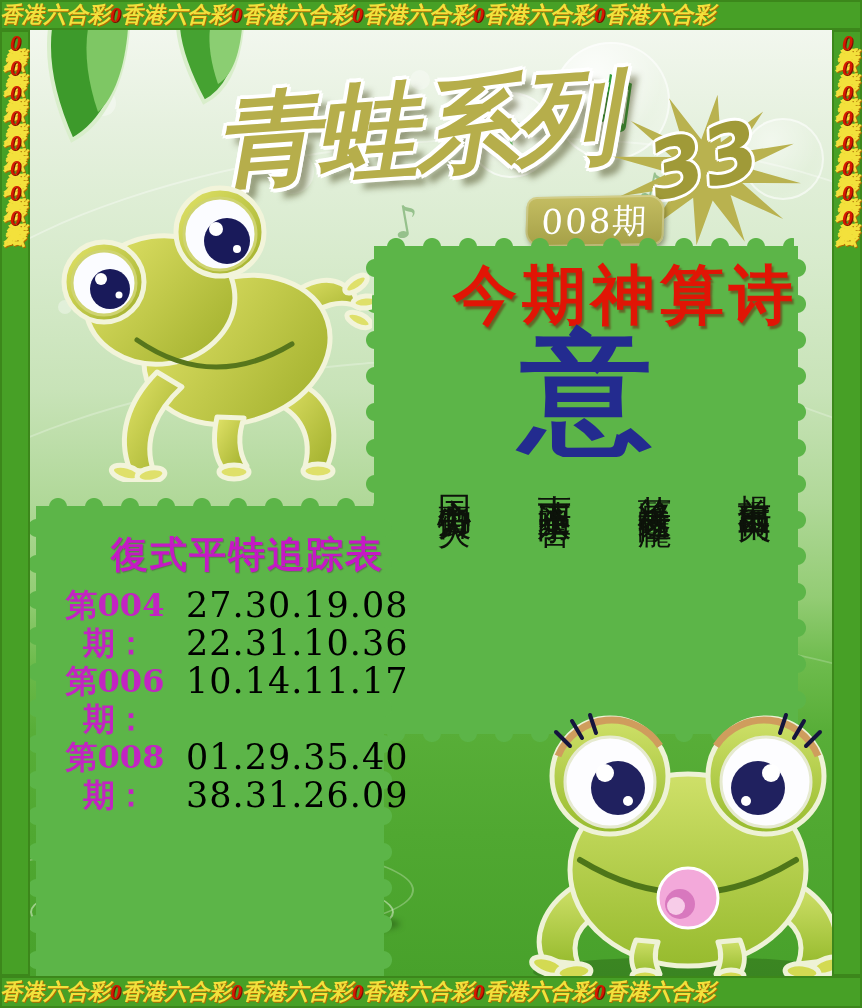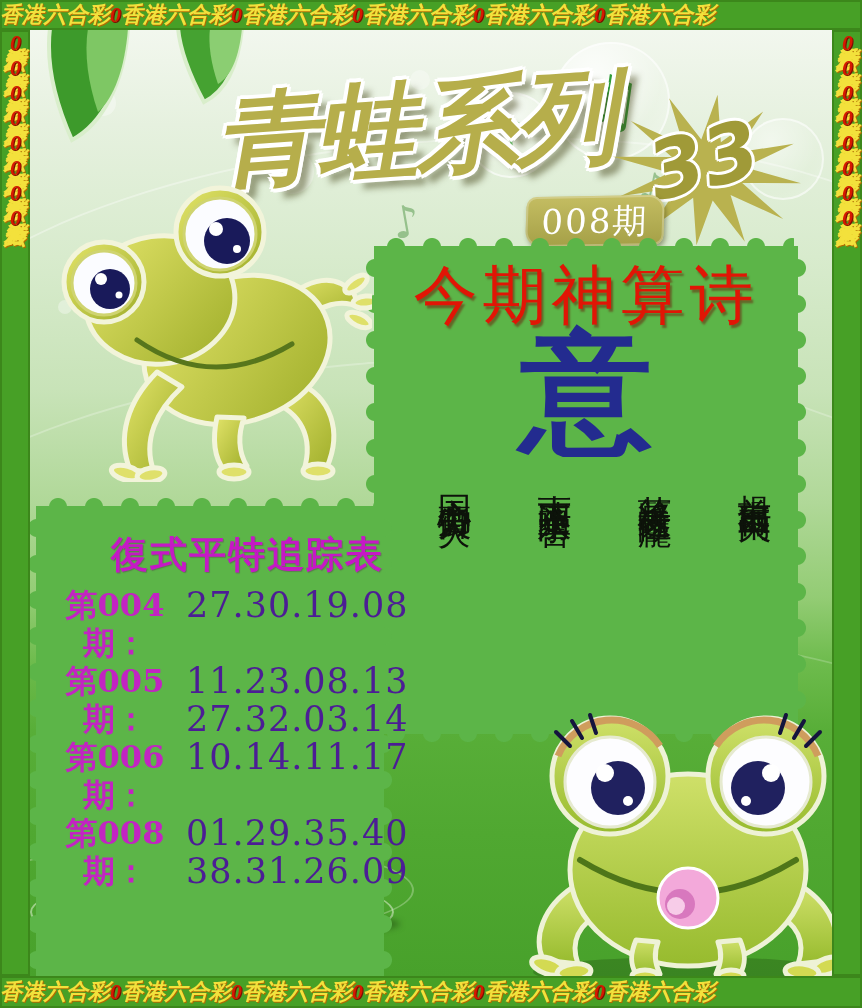--- a/index.html
+++ b/index.html
@@ -88,22 +88,22 @@
   .stamp{position:absolute;--pg:#5cb548;background:var(--pg);z-index:10;}
   .bump{position:absolute;}
   .bump.t{left:4px;right:4px;top:-10px;height:11px;background-image:radial-gradient(circle at 18px 11px,var(--pg) 8.5px,rgba(0,0,0,0) 9.5px);background-size:36px 11px;background-repeat:repeat-x;}
   .bump.b{left:4px;right:4px;bottom:-10px;height:11px;background-image:radial-gradient(circle at 18px 0px,var(--pg) 8.5px,rgba(0,0,0,0) 9.5px);background-size:36px 11px;background-repeat:repeat-x;}
   .bump.l{top:4px;bottom:4px;left:-10px;width:11px;background-image:radial-gradient(circle at 11px 18px,var(--pg) 8.5px,rgba(0,0,0,0) 9.5px);background-size:11px 36px;background-repeat:repeat-y;}
   .bump.r{top:4px;bottom:4px;right:-10px;width:11px;background-image:radial-gradient(circle at 0px 18px,var(--pg) 8.5px,rgba(0,0,0,0) 9.5px);background-size:11px 36px;background-repeat:repeat-y;}
   .panel-poem{left:374px;top:246px;width:424px;height:488px;}
   .panel-table{left:36px;top:506px;width:348px;height:470px;}
   
   .poem-title{
-    position:absolute;left:0;right:0;top:6px;text-align:center;
-    font-family:"DejaVu Serif",serif;font-weight:normal;font-size:64px;letter-spacing:5px;
+    position:absolute;left:0;right:0;top:6px;text-align:right;
+    font-family:"DejaVu Serif",serif;font-weight:bold;font-size:64px;letter-spacing:5px;
     color:#e11505;text-shadow:2px 3px 2px rgba(110,5,0,.45);
   }
   .main-char{
     position:absolute;left:0;right:0;top:76px;text-align:center;
     font-family:"DejaVu Serif",serif;font-weight:bold;font-size:132px;line-height:1.05;
     color:#232b8f;
   }
   .verses{
     position:absolute;top:222px;right:26px;height:268px;
     writing-mode:vertical-rl;text-orientation:upright;
@@ -117,21 +117,21 @@
     color:#c519c5;text-shadow:1px 1px 1px rgba(90,0,90,.3);
   }
   .rows{position:absolute;left:8px;right:4px;top:80px;text-align:center;}
   .trow{display:flex;align-items:flex-start;}
   .trow .tlabel{
     width:142px;flex:none;font-family:"DejaVu Serif",serif;font-weight:bold;
     font-size:32px;line-height:38px;color:#c224c2;
   }
   .trow .tnums{
     font-family:"DejaVu Serif",serif;font-size:35px;line-height:38px;
-    color:#4c1d95;letter-spacing:1px;
+    color:#000000;letter-spacing:1px;
   }
   
   .frog1{position:absolute;left:42px;top:182px;z-index:12;}
   .frog2{position:absolute;left:518px;top:702px;z-index:14;}
 </style>
 </head>
 <body>
 
 <div class="page">
 
@@ -194,27 +194,21 @@
     <div class="bump t"></div>
     <div class="bump b"></div>
     <div class="bump l"></div>
     <div class="bump r"></div>
     <div class="table-title">復式平特追踪表</div>
     <div class="rows">
         <div class="trow">
           <div class="tlabel">第004期：</div>
           <div class="tnums">
             <div>27.30.19.08</div>
-          </div>
-        </div>
-        <div class="trow">
-          <div class="tlabel">第005期：</div>
-          <div class="tnums">
-            <div>11.23.08.13</div>
-            <div>27.32.03.14</div>
+            <div>22.31.10.36</div>
           </div>
         </div>
         <div class="trow">
           <div class="tlabel">第006期：</div>
           <div class="tnums">
             <div>10.14.11.17</div>
           </div>
         </div>
         <div class="trow">
         </div>

